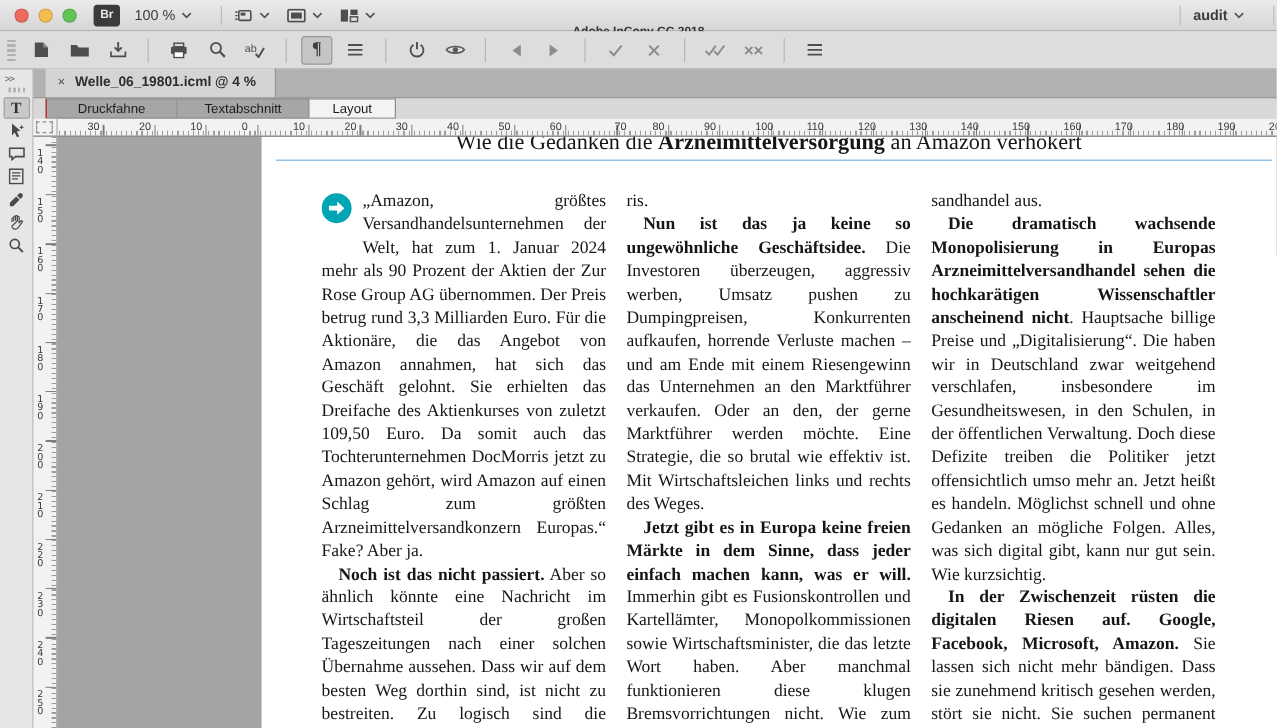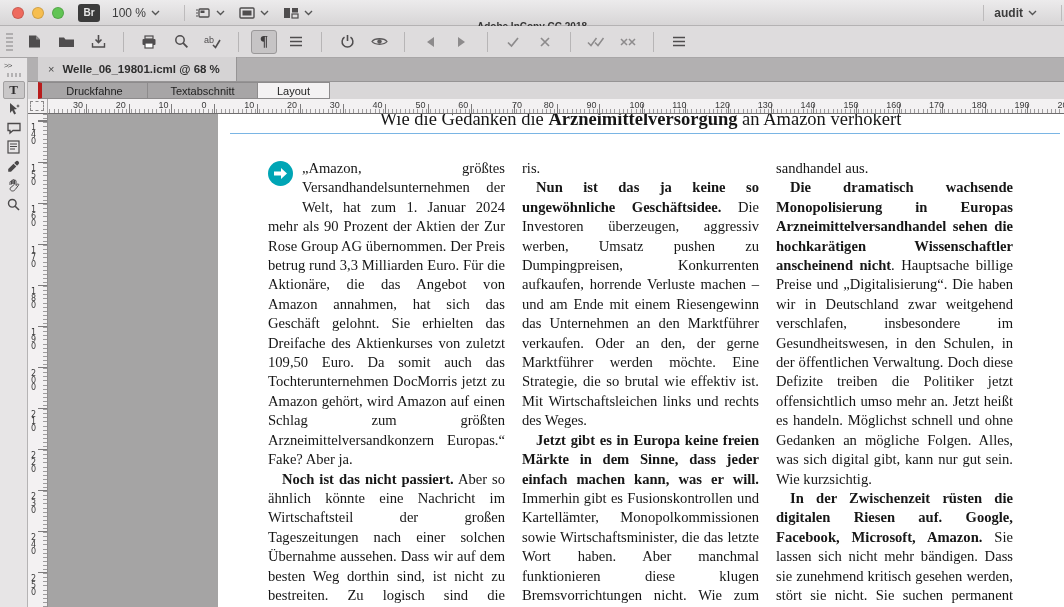--- a/index.html
+++ b/index.html
@@ -40,21 +40,21 @@
   .doctab { height:24px; background:#d5d3d4; border-right:1px solid #969495;
     display:flex; align-items:center; gap:8px; padding:0 16px 0 10px; margin-left:10px;
     font-size:11.5px; font-weight:bold; color:#2e2e2e; }
   .doctab .x { font-size:11px; font-weight:normal; color:#4a4a4a; }
 
   
   .viewtabs { position:absolute; top:82px; left:28px; right:0; height:17px; background:#d9d7d8;
     display:flex; align-items:stretch; padding-left:10px; }
   .vtab { min-width:110px; display:flex; align-items:center; justify-content:center;
     font-size:11px; color:#1e1e1e; background:#a7a5a6; border:1px solid #8d8b8c; border-left:none; }
-  .vtab:first-child { border-left:4px solid #b91c1c; }
+  .vtab:first-child { border-left:1px solid #b91c1c; }
   .vtab.active { background:#f4f2f3; min-width:72px; font-weight:normal; }
 
   
   .hruler { position:absolute; top:99px; left:28px; right:0; height:15px; background:#f3f1f2;
     border-bottom:1px solid #6f6d6e; }
   .hruler .ticks-minor { position:absolute; left:0; right:0; bottom:0; height:4px;
     background:repeating-linear-gradient(to right,#9d9b9c 0 1px,transparent 1px 4.28px); }
   .hruler .ticks-major { position:absolute; left:0; right:0; bottom:0; height:9px;
     background:repeating-linear-gradient(to right,#7d7b7c 0 1px,transparent 1px 42.8px);
     background-position-x:15px; }
@@ -330,21 +330,21 @@
             <circle cx="5.3" cy="5.3" r="3.8" fill="none" stroke="#4b494a" stroke-width="1.4"></circle>
             <line x1="8.2" y1="8.2" x2="12" y2="12" stroke="#4b494a" stroke-width="1.6"></line>
           </svg>
         </span>
       </span>
   </div>
 
   <div class="tabbar">
     <div class="doctab">
       <span class="x">×</span>
-      <span>Welle_06_19801.icml @ 68 %</span>
+      <span>Welle_06_19801.icml @ 4 %</span>
     </div>
   </div>
 
   <div class="viewtabs" id="viewtabs">
       <div class="vtab">Druckfahne</div>
       <div class="vtab">Textabschnitt</div>
       <div class="vtab active">Layout</div>
     </div>
 
   <div class="hruler" id="hruler">

